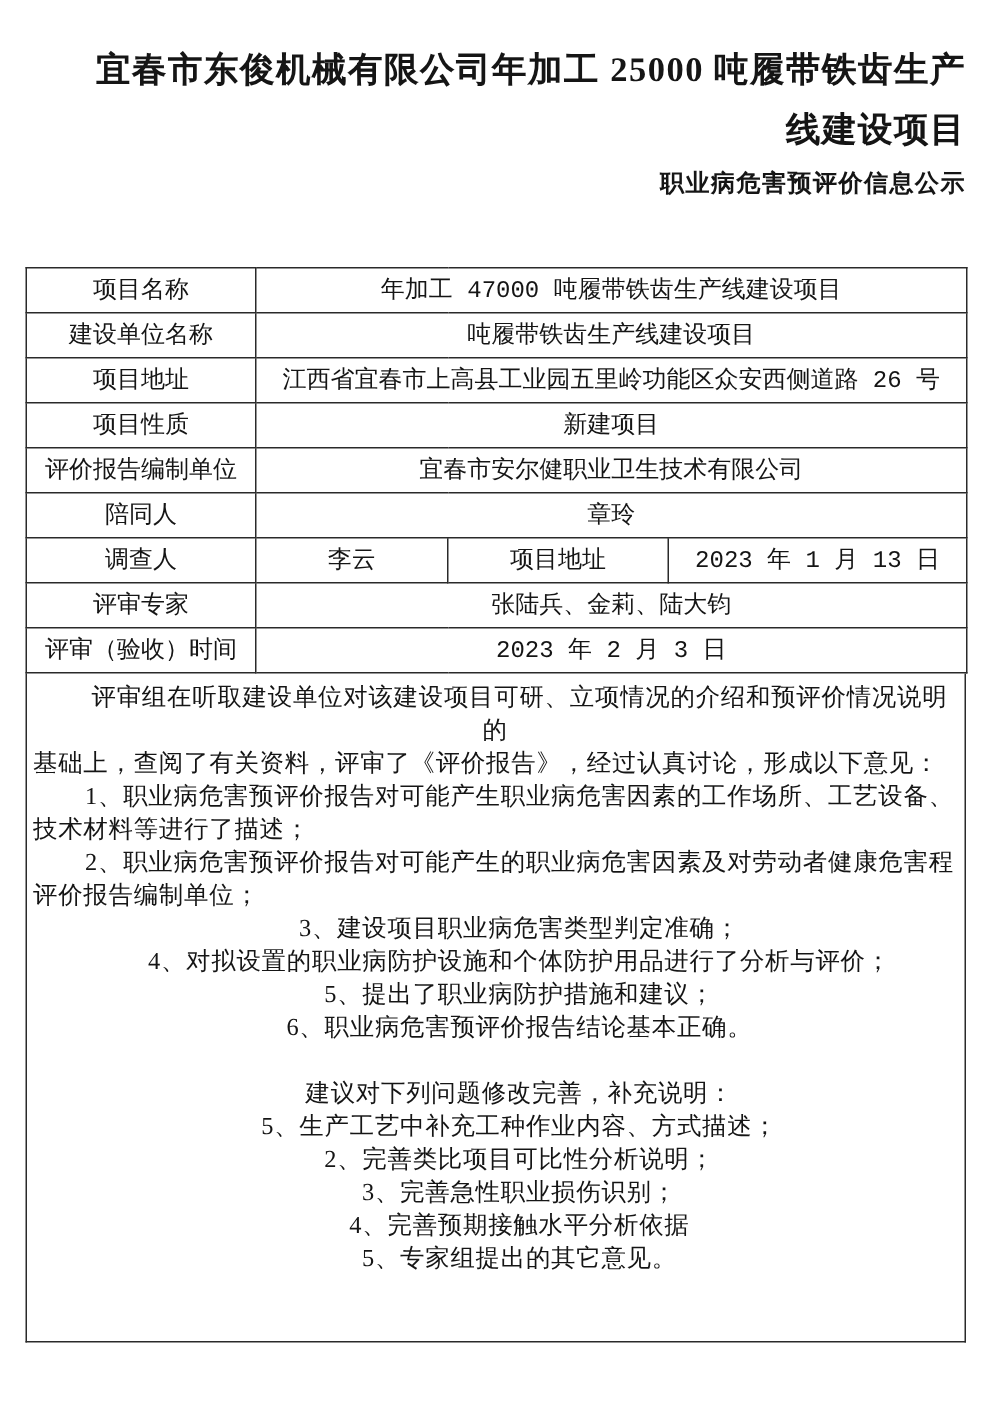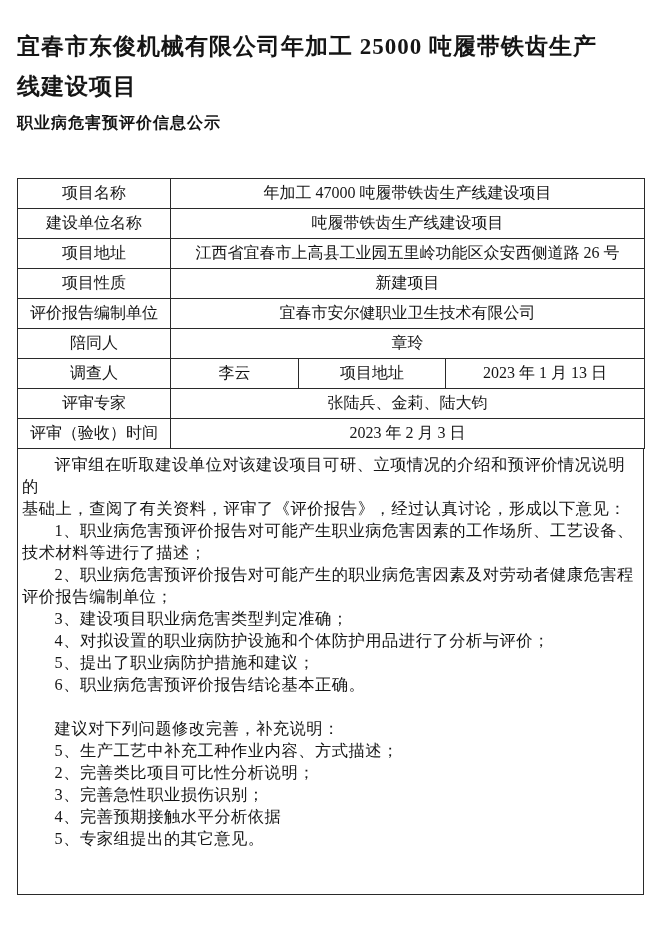--- a/index.html
+++ b/index.html
@@ -10,21 +10,21 @@
     color: #151515;
     font-family: "Liberation Serif", "DejaVu Serif", serif;
   }
   .doc {
     width: 627px;
     margin: 0 auto;
   }
   
   .title-wrap {
     padding-top: 26px;
-    text-align: left;
+    text-align: right;
     font-weight: bold;
   }
   .title-line-1 { font-size: 23px; line-height: 42px; letter-spacing: 1px; }
   .title-line-2 { font-size: 23px; line-height: 38px; letter-spacing: 1px; }
   .title-line-3 { font-size: 16px; line-height: 34px; letter-spacing: 1px; }
   
   table.info {
     border-collapse: collapse;
     table-layout: fixed;
     width: 627px;
@@ -32,34 +32,35 @@
   }
   table.info td {
     border: 1px solid #2a2a2a;
     height: 30px;
     font-size: 16px;
     text-align: center;
     vertical-align: middle;
     padding: 0 2px;
     white-space: nowrap;
     overflow: hidden;
+    font-family: Liberation Mono, monospace;
   }
   
   .opinion {
     border: 1px solid #2a2a2a;
     border-top: none;
     width: 627px;
     height: 446px;
     padding: 5px 5px 0 4px;
     font-size: 16.3px;
     line-height: 22px;
     letter-spacing: 0.5px;
   }
   .line { min-height: 22px; }
-  .ind  { text-indent: 2em; }
+  .ind  { text-indent: 2em; text-align: center; }
 </style>
 </head>
 <body>
 
 <div class="doc">
 
   <div class="title-wrap">
     <div class="title-line-1">宜春市东俊机械有限公司年加工 25000 吨履带铁齿生产</div>
     <div class="title-line-2">线建设项目</div>
     <div class="title-line-3">职业病危害预评价信息公示</div>

